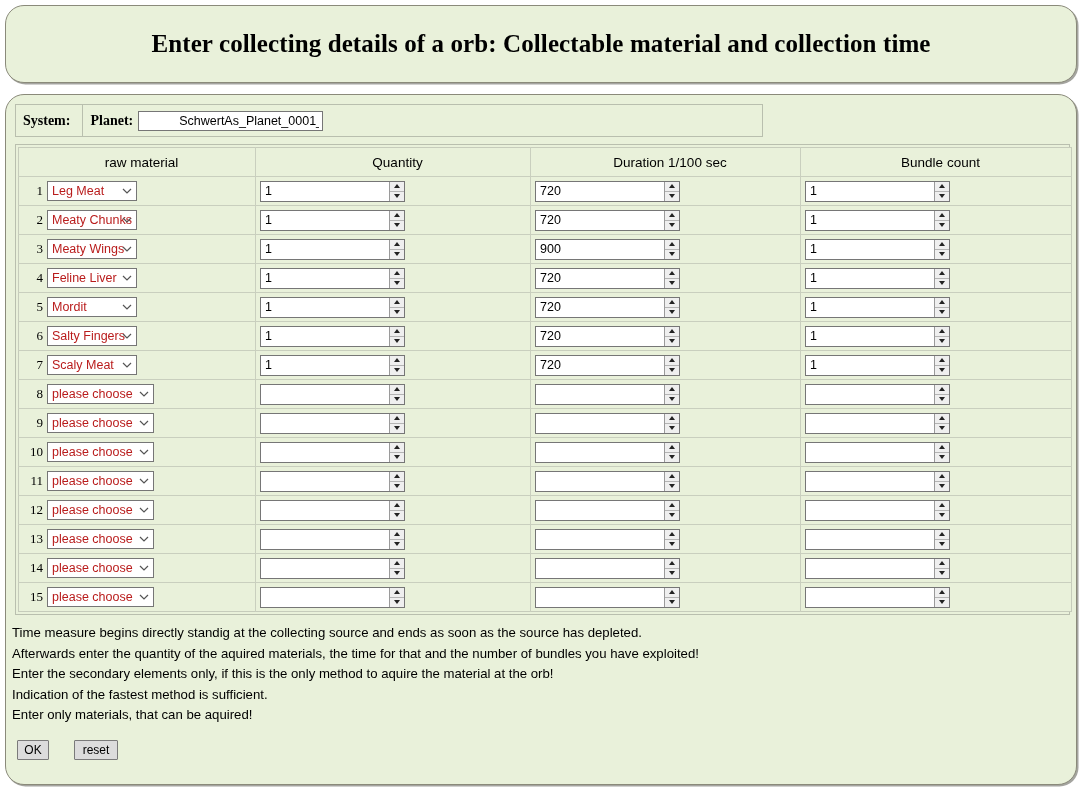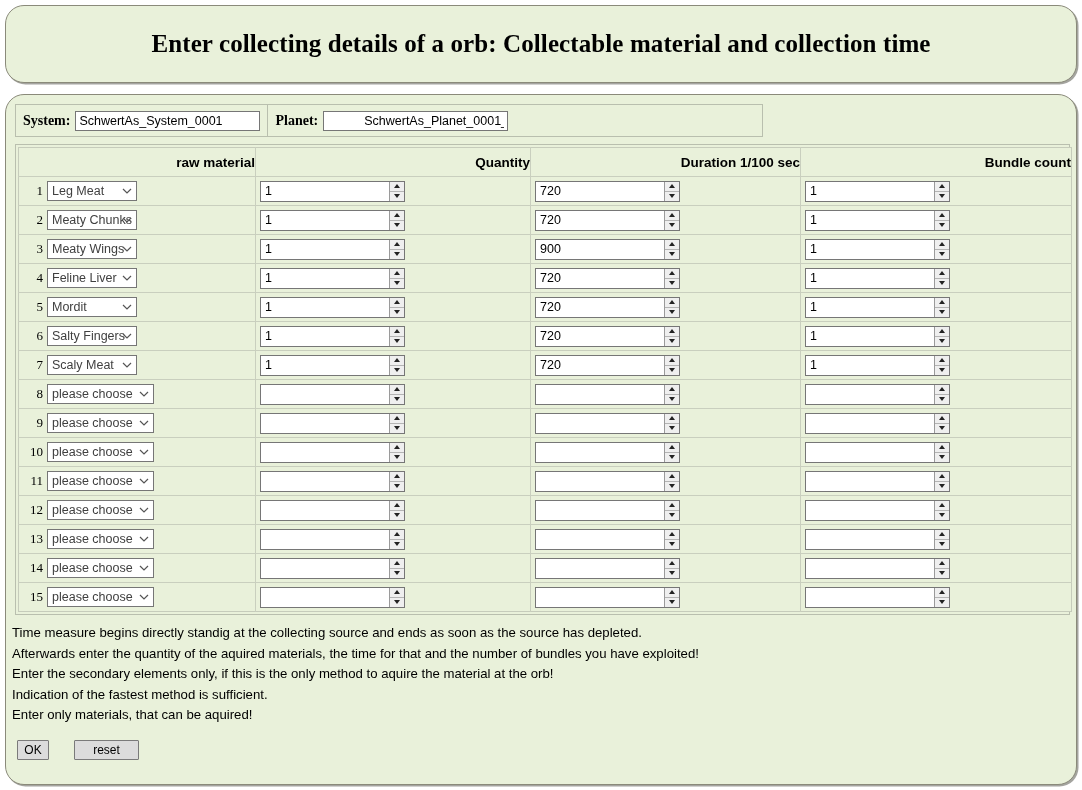--- a/index.html
+++ b/index.html
@@ -128,22 +128,22 @@
     padding: 0;
     background: #e9f1da;
     vertical-align: middle;
     box-sizing: border-box;
   }
   #grid th:last-child, #grid td:last-child { border-right: 0; }
   #grid tr:last-child td { border-bottom: 0; }
 
   #grid th {
     height: 29px;
-    text-align: right;
-    font-weight: bold;
+    text-align: center;
+    font-weight: normal;
     font-size: 13.5px;
     padding-left: 9px;
     color: #000;
   }
   #grid td { height: 28.5px; }
 
   .cell-mat {
     display: flex;
     align-items: center;
     padding-left: 7px;
@@ -164,21 +164,21 @@
     align-items: center;
     height: 20px;
     min-width: 90px;
     background: #ffffff;
     border: 1px solid #767676;
     box-sizing: border-box;
     padding: 0 20px 0 4px;
     font-size: 12.5px;
     font-family: "Liberation Sans", sans-serif;
     white-space: nowrap;
-    color: #404040;
+    color: #b91c1c;
   }
   .sel.w-short { width: 88px; }
   .sel .chev {
     position: absolute;
     right: 5px;
     top: 50%;
     width: 9px;
     height: 9px;
     margin-top: -5px;
     pointer-events: none;
@@ -260,35 +260,34 @@
     color: #000;
     background: #dcdcdc;
     border: 1px solid #7a7a7a;
     border-radius: 1px;
     padding: 2px 0;
     text-align: center;
     box-sizing: border-box;
     cursor: default;
   }
   #ok-button    { width: 32px; margin-right: 25px; }
-  #reset-button { width: 65px; }
+  #reset-button { width: 44px; }
 </style>
 </head>
 <body>
 
 <div class="panel" id="title-panel">
   <div id="page-title">Enter collecting details of a orb: Collectable material and collection time</div>
 </div>
 
 <div class="panel" id="main-panel">
 
   <div id="meta-bar">
     <div class="meta-group">
       <span class="meta-label">System:</span>
-      <input class="text-input" id="system-input" type="text" value="SchwertAs_System_0001" style="">
     </div>
     <div class="meta-group">
       <span class="meta-label">Planet:</span>
       <input class="text-input" id="planet-input" type="text" value="SchwertAs_Planet_0001_1" style="">
     </div>
   </div>
 
   <div id="grid-wrap">
     <table id="grid">
       <colgroup>

